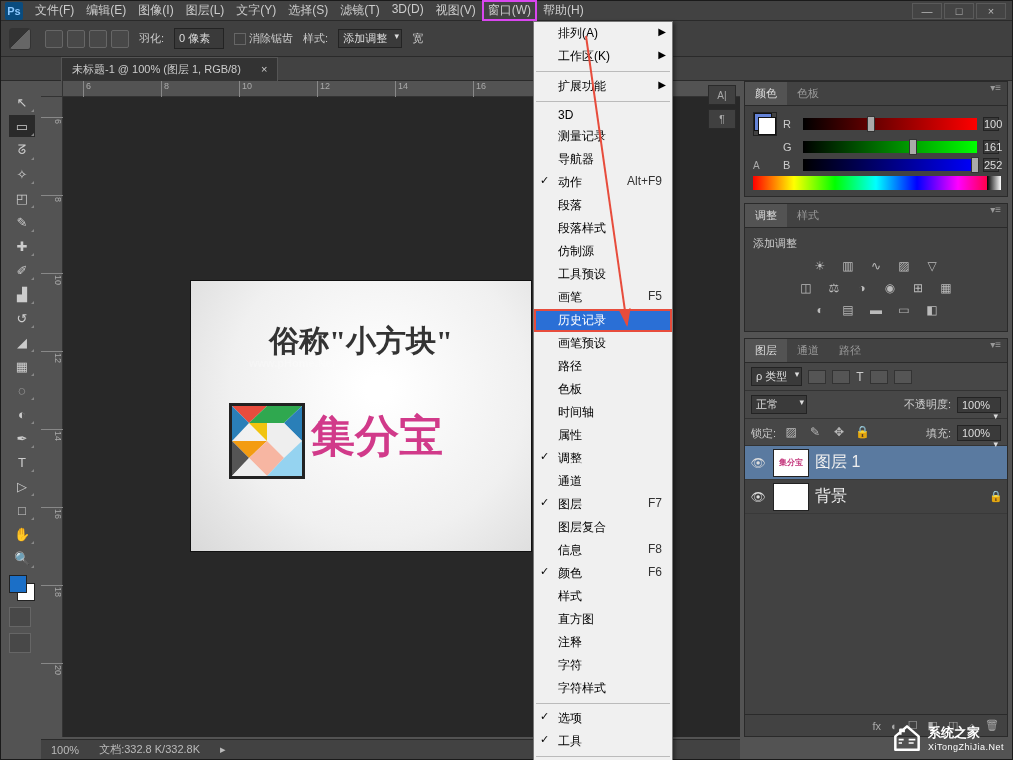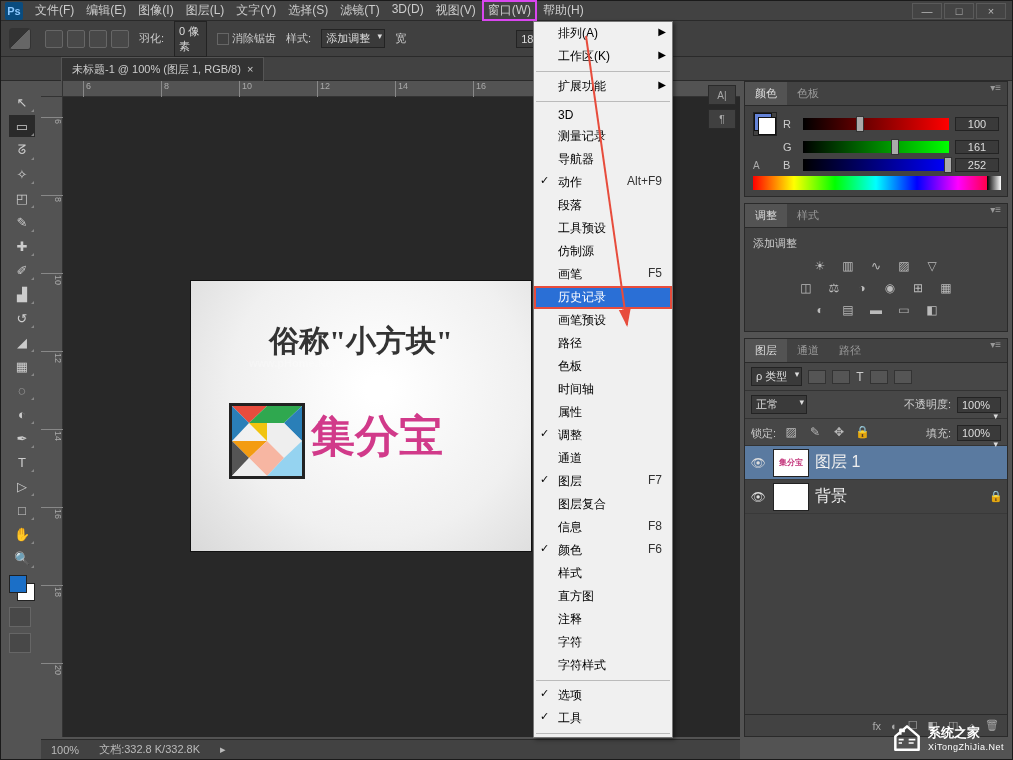--- a/index.html
+++ b/index.html
@@ -8,27 +8,27 @@
 .titlebar { height: 20px; background: #424242; border-bottom: 1px solid #2a2a2a; display: flex; align-items: center; padding: 0 4px; color: #ccc; font-size: 11px; }
 .titlebar .ps-logo { width: 18px; height: 18px; background: #0a4c7f; color: #8cc8ff; font-weight: bold; font-size: 11px; display: flex; align-items: center; justify-content: center; border-radius: 2px; margin-right: 6px; }
 .titlebar .menu-item { padding: 2px 6px; font-size: 12px; cursor: default; }
 .titlebar .menu-item.hl { border: 2px solid #d946ef; padding: 0 4px; }
 .window-controls { position: absolute; right: 6px; top: 2px; display: flex; gap: 2px; }
 .window-controls div { width: 30px; height: 16px; background: #444; border: 1px solid #5a5a5a; color: #bbb; font-size: 11px; display: flex; align-items: center; justify-content: center; }
 .options-bar { height: 36px; background: #404040; border-bottom: 1px solid #2a2a2a; display: flex; align-items: center; padding: 0 8px; gap: 10px; color: #ccc; font-size: 11px; }
 .ob-swatch { width: 22px; height: 22px; border: 1px solid #333; background: linear-gradient(135deg, #333 50%, #666 50%); border-radius: 3px; margin-right:4px;}
 .ob-icons { display:flex; gap:4px;}
 .ob-icon { width:18px; height:18px; border:1px solid #666; background:#484848; border-radius:2px;}
-.ob-input { background: #3a3a3a; border: 1px solid #232323; padding: 2px 4px; color: #ddd; width: 33px; font-size:11px;}
+.ob-input { background: #3a3a3a; border: 1px solid #232323; padding: 2px 4px; color: #ddd; width: 50px; font-size:11px;}
 .ob-sel { background: #3a3a3a; border: 1px solid #232323; color: #ddd; padding: 1px 14px 1px 4px; position:relative; font-size:11px;}
 .ob-sel::after {content:"▾"; position:absolute; right:2px; font-size:9px;}
 .ob-check { width:12px;height:12px;border:1px solid #666;display:inline-block;vertical-align:middle;margin-right:3px;}
 .ob-btn { background:#404040;border:1px solid #2a2a2a;color:#ccc;padding:2px 10px;font-size:11px;border-radius:2px;}
 .tab-bar { height: 24px; background: #424242; display: flex; align-items: center; padding-left: 60px; border-bottom:1px solid #2a2a2a;}
-.doc-tab { background: #333; color: #ccc; font-size: 11px; padding: 4px 10px; border: 1px solid #555; border-bottom: none; display: flex; align-items: center; gap: 6px;}
+.doc-tab { background: #333; color: #ccc; font-size: 11px; padding: 4px 10px; border: 1px solid #555; border-bottom: none; display: flex; align-items: center; gap: 20px;}
 .tools { position: absolute; left: 6px; top: 86px; width: 30px; background: #535353; display: flex; flex-direction: column; gap: 2px; padding: 4px 2px; }
 .tool-btn { width: 26px; height: 22px; display: flex; align-items: center; justify-content: center; color: #ccc; font-size: 13px; position: relative; cursor:default;}
 .tool-btn.sel { background: #2a2a2a;}
 .tool-btn .corner{position:absolute;right:1px;bottom:1px;width:0;height:0;border-right:3px solid #888;border-top:3px solid transparent;}
 .tool-colors{margin-top:4px;width:26px;height:26px;position:relative;}
 .tool-fg{width:18px;height:18px;background:#1b6fc7;border:1px solid #222;position:absolute;left:0;top:0;}
 .tool-bg{width:18px;height:18px;background:#fff;border:1px solid #222;position:absolute;right:0;bottom:0;}
 .tool-mode{width:22px;height:20px;margin-top:4px;border:1px solid #666;background:#484848;}
 .canvas-area { position: absolute; left: 40px; top: 80px; right: 272px; bottom: 22px; background: #282828; overflow: hidden; }
 .ruler-top { position: absolute; left: 22px; top: 0; right: 0; height: 16px; background: #535353; border-bottom: 1px solid #333; }
@@ -53,21 +53,21 @@
 .color-panel .body { padding: 6px 8px; }
 .rgb-row { display: flex; align-items: center; gap: 6px; margin-bottom: 4px; }
 .rgb-row .sw{width:24px;height:24px;border:1px solid #222;position:relative;}
 .rgb-row .sw .fg2{width:18px;height:18px;background:#6483d8;position:absolute;left:0;top:0;border:1px solid #111;}
 .rgb-row .sw .bg2{width:18px;height:18px;background:#fff;position:absolute;right:0;bottom:0;border:1px solid #111;}
 .slider { flex:1; height: 12px; position: relative; }
 .slider-r{background:linear-gradient(to right,#000,#f00);}
 .slider-g{background:linear-gradient(to right,#000,#0f0);}
 .slider-b{background:linear-gradient(to right,#000,#00f);}
 .slider-thumb{position:absolute;top:-2px;width:8px;height:16px;background:#aaa;border:1px solid #333;transform:translateX(-50%);}
-.rgb-val{width:44px;background:#3a3a3a;border:1px solid #232323;text-align:center;color:#ddd;}
+.rgb-val{width:16px;background:#3a3a3a;border:1px solid #232323;text-align:center;color:#ddd;}
 .rgb-label{width:14px;}
 .hue-strip{height:14px;margin:4px 0 0;background:linear-gradient(to right,#f00,#ff0,#0f0,#0ff,#00f,#f0f,#f00);position:relative;}
 .hue-strip::after{content:"";position:absolute;right:-2px;top:0;bottom:0;width:14px;background:linear-gradient(to right,#000,#fff);}
 .adj-panel .body{padding:8px;}
 .adj-title{margin-bottom:6px;color:#ccc;}
 .adj-row{display:flex;justify-content:center;gap:10px;margin:4px 0;}
 .adj-icon{width:18px;height:18px;color:#bbb;font-size:12px;display:flex;align-items:center;justify-content:center;}
 .layers-panel{flex:1;display:flex;flex-direction:column;}
 .layers-panel .body{flex:1;padding:0;}
 .layer-opts{display:flex;align-items:center;gap:6px;padding:4px 6px;border-bottom:1px solid #333;background:#474747;}
@@ -380,24 +380,27 @@
       </div>
       <div class="dd-item">
         <span class="dd-check">✓</span>
         <span class="label">动作</span>
         <span class="shortcut">Alt+F9</span>
       </div>
       <div class="dd-item">
         <span class="label">段落</span>
       </div>
       <div class="dd-item">
+        <span class="label">段落样式</span>
+      </div>
+      <div class="dd-item">
+        <span class="label">仿制源</span>
+      </div>
+      <div class="dd-item">
         <span class="label">工具预设</span>
-      </div>
-      <div class="dd-item">
-        <span class="label">仿制源</span>
       </div>
       <div class="dd-item">
         <span class="label">画笔</span>
         <span class="shortcut">F5</span>
       </div>
       <div class="dd-item sel">
         <span class="label">历史记录</span>
       </div>
       <div class="dd-item">
         <span class="label">画笔预设</span>

